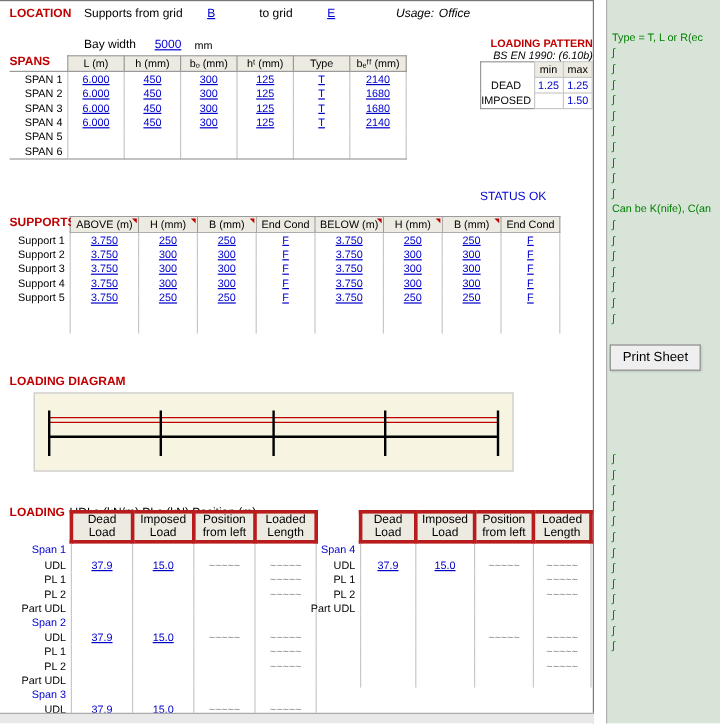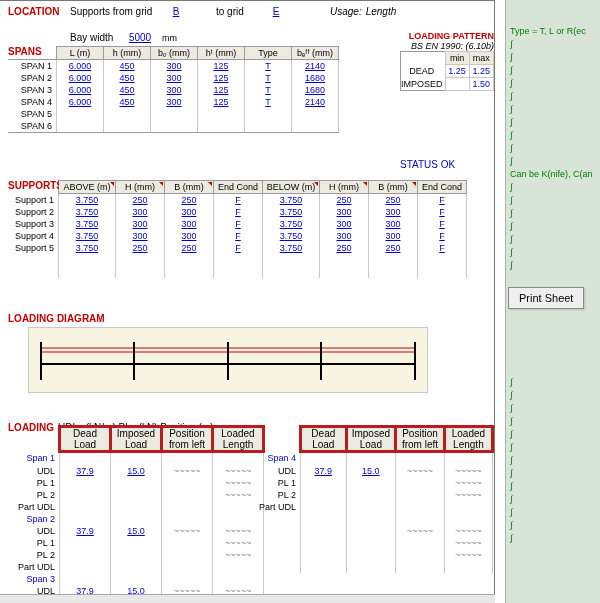--- a/index.html
+++ b/index.html
@@ -64,21 +64,21 @@
 
     <div class="loc row">
       <span class="hdr" style="width:62px">LOCATION</span>
       <span class="lbl" style="width:96px">Supports from grid</span>
       <span class="blue" style="width:20px;text-align:center">B</span>
       <span class="lbl" style="width:50px;padding-left:30px">to grid</span>
       <span class="blue" style="width:20px;text-align:center">E</span>
     </div>
     <div class="usage row">
       <span class="it">Usage:</span>
-      <span class="it" style="padding-left:4px">Length</span>
+      <span class="it" style="padding-left:4px">Office</span>
     </div>
 
     <div class="bay row">
       <span class="lbl" style="width:52px">Bay width</span>
       <span class="blue" style="width:36px;text-align:center">5000</span>
       <span class="small" style="padding-left:4px">mm</span>
     </div>
 
     <div class="spanswrap">
       <div class="row">

